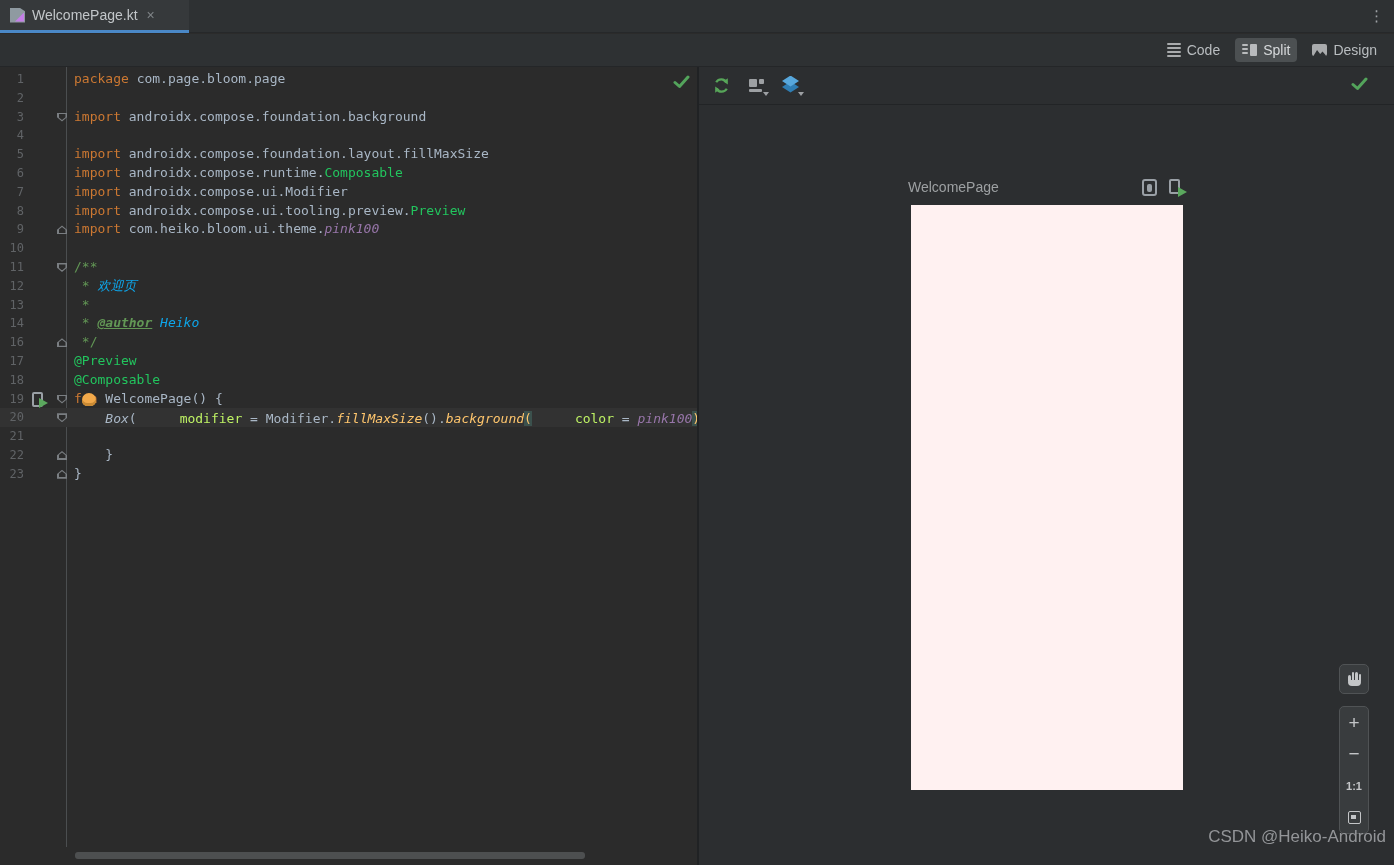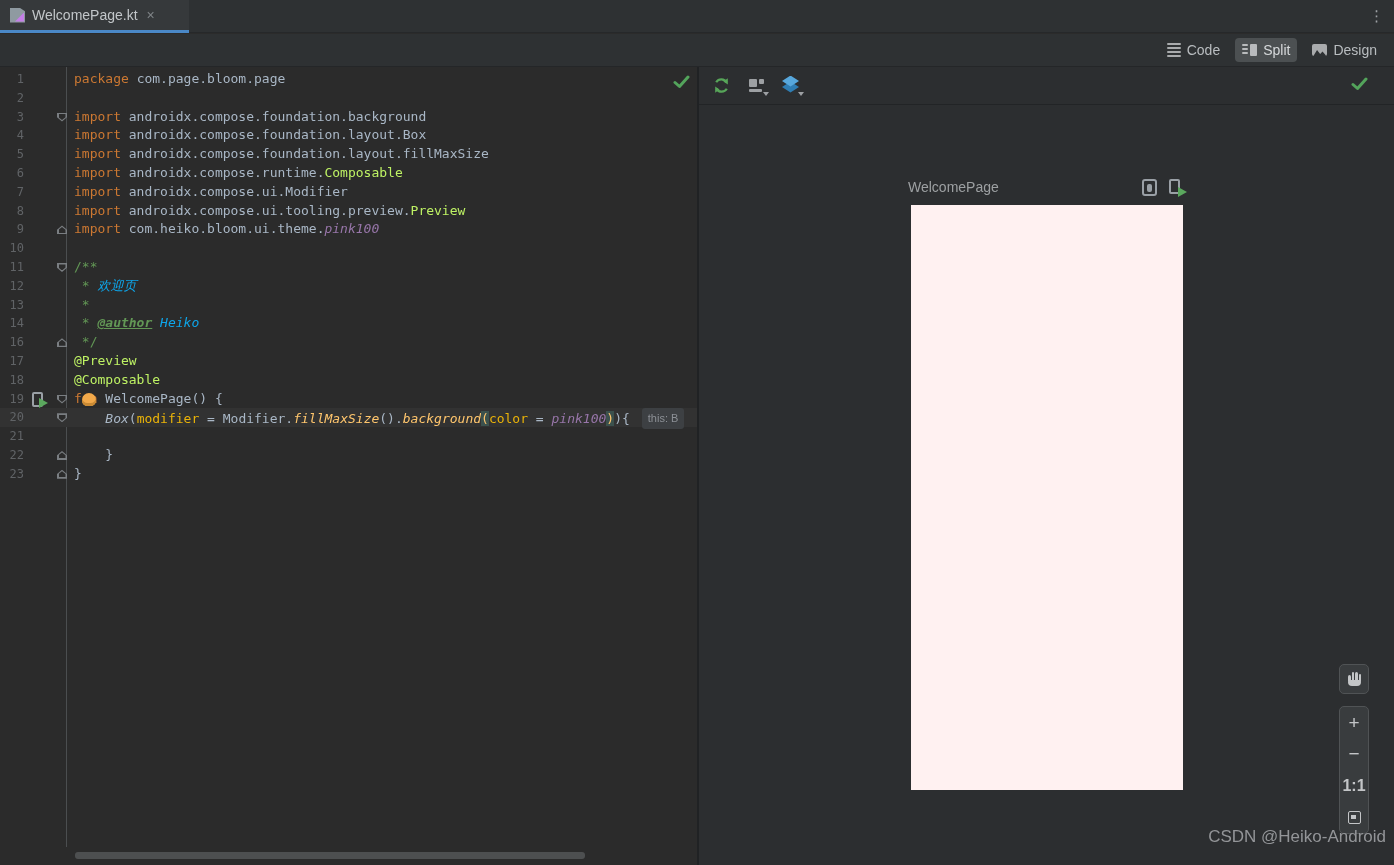--- a/index.html
+++ b/index.html
@@ -45,25 +45,25 @@
             background:#2B2B2B; overflow:hidden; }
   #fold-line { position:absolute; left:66px; top:0; width:1px; height:780px; background:#4B4E50; }
   #code-lines { position:absolute; left:0; top:3px; width:697px;
                 font-family:"DejaVu Sans Mono","Liberation Mono",monospace; font-size:13px; }
   .code-row { position:relative; display:flex; height:18.8px; line-height:18.8px; white-space:pre; }
   .code-row.current { background:#323232; }
   .gutter-num { width:24px; text-align:right; color:#606366; font-size:12px; flex:0 0 auto; }
   .icon-slot { width:30px; flex:0 0 auto; position:relative; }
   .fold-slot { width:16px; flex:0 0 auto; position:relative; }
   .code-text { padding-left:4px; color:#A9B7C6; }
-  .sk{color:#CC7832;} .sp{color:#A9B7C6;} .sa{color:#bef264;margin-top:16px;}
+  .sk{color:#CC7832;} .sp{color:#A9B7C6;} .sa{color:#22c55e;margin-top:16px;}
   .sf{color:#FFC66D;font-style:italic;} .sd{color:#629755;}
   .sdi{color:#0ea5e9;font-style:italic;}
   .sdt{color:#629755;font-style:italic;font-weight:bold;text-decoration:underline;}
-  .sn{color:#eab308;} .su{color:#9876AA;font-style:italic;}
+  .sn{color:#bef264;margin-left:43px;} .su{color:#9876AA;font-style:italic;}
   .spi{color:#A9B7C6;font-style:italic;}
   .sh{color:#FFC66D;background:#3B514D;}
   .fold-marker { position:absolute; left:3px; top:5px; width:10px; height:9px; background:#7A7E82; cursor:pointer; }
   .fold-marker::after { content:""; position:absolute; inset:1.5px; background:#2B2B2B; }
   .fold-down, .fold-down::after { clip-path:polygon(0 0,100% 0,100% 52%,50% 100%,0 52%); }
   .fold-up, .fold-up::after { clip-path:polygon(50% 0,100% 48%,100% 100%,0 100%,0 48%); }
   .run-gutter { position:absolute; left:8px; top:2px; width:11px; height:15px;
                 border:2px solid #9AA0A6; border-radius:2px; cursor:pointer; }
   .run-gutter .play { position:absolute; right:-7px; bottom:-3px; width:0; height:0;
       border-top:5px solid transparent; border-bottom:5px solid transparent; border-left:9px solid #5BA85E; }
@@ -117,21 +117,21 @@
   .hand i { position:absolute; bottom:4px; width:2.5px; background:#C3C5C7; border-radius:2px; }
   .hand .f1{left:1px;height:7px;} .hand .f2{left:4.5px;height:10px;}
   .hand .f3{left:8px;height:10px;} .hand .f4{left:11.5px;height:8px;}
   .hand .palm{left:1px; bottom:0; width:13px; height:6px; background:#C3C5C7; border-radius:2px 2px 4px 4px;}
   #zoom-group { position:absolute; left:640px; top:639px; width:30px; height:128px;
                 background:#393C3E; border:1px solid #505355; border-radius:5px;
                 display:flex; flex-direction:column; }
   .zoom-cell { flex:1; display:flex; align-items:center; justify-content:center;
                color:#C3C5C7; cursor:pointer; }
   .zoom-cell.plus { font-size:19px; } .zoom-cell.minus { font-size:19px; }
-  .zoom-cell.ratio { font-size:16px; font-weight:bold; }
+  .zoom-cell.ratio { font-size:11px; font-weight:bold; }
   .fit-outer { position:relative; width:13px; height:13px; border:1.5px solid #C3C5C7; border-radius:2px; }
   .fit-inner { position:absolute; left:2.5px; top:3.5px; width:5px; height:3.5px; background:#C3C5C7; }
 
   #watermark { position:absolute; right:8px; top:760px; color:#939598; font-size:17px; }
 </style>
 </head>
 <body>
 
 <div id="root">
 
@@ -176,21 +176,21 @@
       <span>Design</span>
     </div>
   </div>
 
   <div id="editor">
     <div id="fold-line"></div>
     <div id="code-lines">
         <div class="code-row"><span class="gutter-num">1</span><span class="icon-slot"></span><span class="fold-slot"></span><span class="code-text"><span class="sk">package </span><span class="sp">com.page.bloom.page</span></span></div>
         <div class="code-row"><span class="gutter-num">2</span><span class="icon-slot"></span><span class="fold-slot"></span><span class="code-text"></span></div>
         <div class="code-row"><span class="gutter-num">3</span><span class="icon-slot"></span><span class="fold-slot"><span class="fold-marker fold-down"></span></span><span class="code-text"><span class="sk">import </span><span class="sp">androidx.compose.foundation.background</span></span></div>
-        <div class="code-row"><span class="gutter-num">4</span><span class="icon-slot"></span><span class="fold-slot"></span><span class="code-text"><span class="sk">import </span><span class="sp">androidx.compose.foundation.layout.Box</span></span></div>
+        <div class="code-row"><span class="gutter-num">4</span><span class="icon-slot"></span><span class="fold-slot"></span></div>
         <div class="code-row"><span class="gutter-num">5</span><span class="icon-slot"></span><span class="fold-slot"></span><span class="code-text"><span class="sk">import </span><span class="sp">androidx.compose.foundation.layout.fillMaxSize</span></span></div>
         <div class="code-row"><span class="gutter-num">6</span><span class="icon-slot"></span><span class="fold-slot"></span><span class="code-text"><span class="sk">import </span><span class="sp">androidx.compose.runtime.</span><span class="sa">Composable</span></span></div>
         <div class="code-row"><span class="gutter-num">7</span><span class="icon-slot"></span><span class="fold-slot"></span><span class="code-text"><span class="sk">import </span><span class="sp">androidx.compose.ui.Modifier</span></span></div>
         <div class="code-row"><span class="gutter-num">8</span><span class="icon-slot"></span><span class="fold-slot"></span><span class="code-text"><span class="sk">import </span><span class="sp">androidx.compose.ui.tooling.preview.</span><span class="sa">Preview</span></span></div>
         <div class="code-row"><span class="gutter-num">9</span><span class="icon-slot"></span><span class="fold-slot"><span class="fold-marker fold-up"></span></span><span class="code-text"><span class="sk">import </span><span class="sp">com.heiko.bloom.ui.theme.</span><span class="su">pink100</span></span></div>
         <div class="code-row"><span class="gutter-num">10</span><span class="icon-slot"></span><span class="fold-slot"></span><span class="code-text"></span></div>
         <div class="code-row"><span class="gutter-num">11</span><span class="icon-slot"></span><span class="fold-slot"><span class="fold-marker fold-down"></span></span><span class="code-text"><span class="sd">/**</span></span></div>
         <div class="code-row"><span class="gutter-num">12</span><span class="icon-slot"></span><span class="fold-slot"></span><span class="code-text"><span class="sd"> * </span><span class="sdi">欢迎页</span></span></div>
         <div class="code-row"><span class="gutter-num">13</span><span class="icon-slot"></span><span class="fold-slot"></span><span class="code-text"><span class="sd"> *</span></span></div>
         <div class="code-row"><span class="gutter-num">14</span><span class="icon-slot"></span><span class="fold-slot"></span><span class="code-text"><span class="sd"> * </span><span class="sdt">@author</span><span class="sdi"> Heiko</span></span></div>

